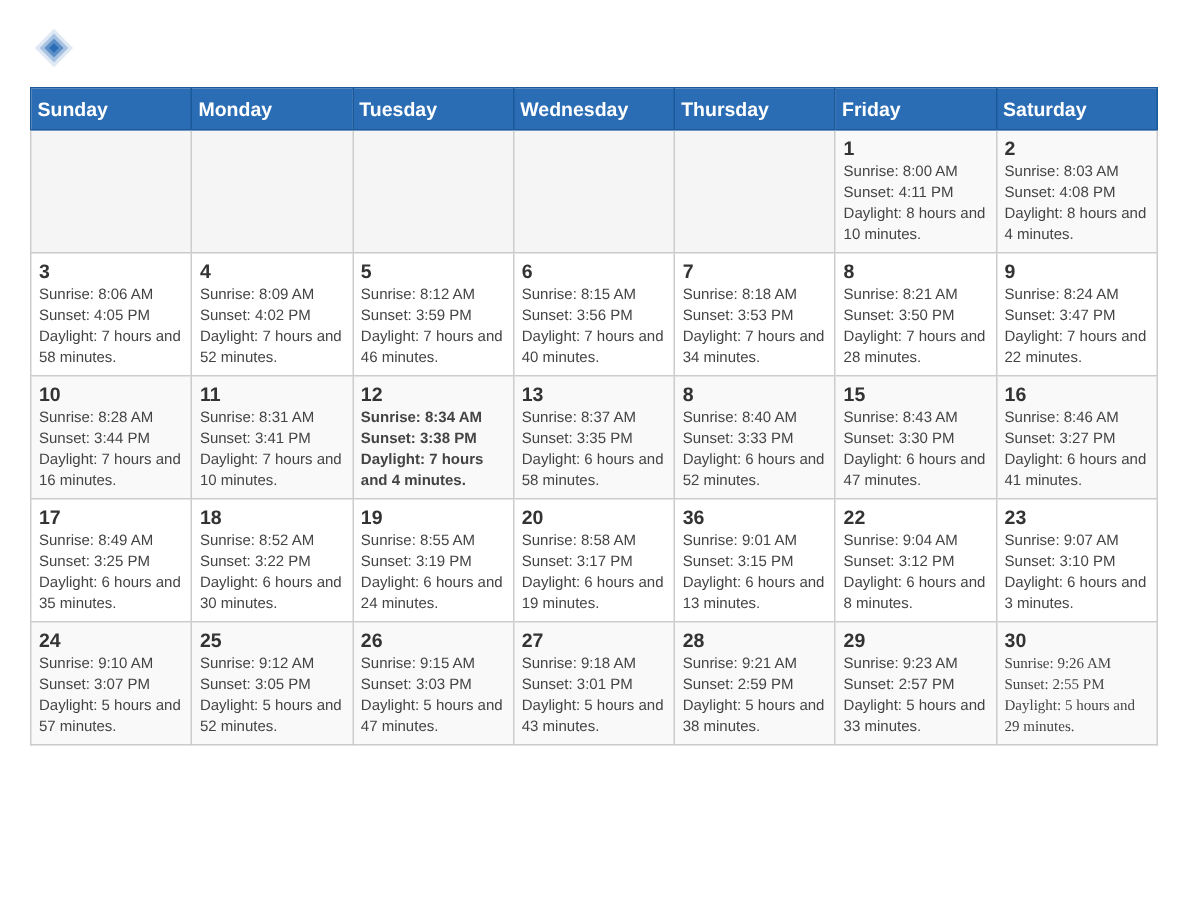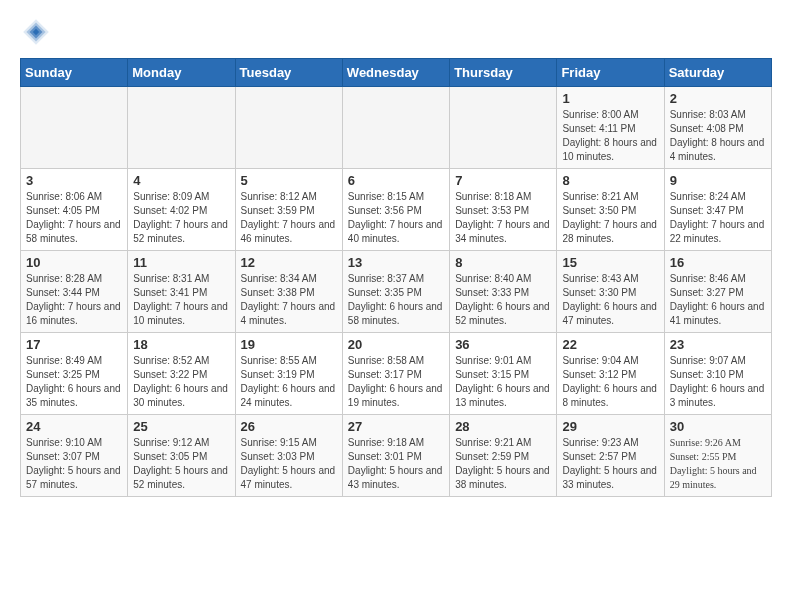--- a/index.html
+++ b/index.html
@@ -202,21 +202,21 @@
 Daylight: 7 hours and 16 minutes.</div>
         </td>
         <td>
           <span class="day-num">11</span>
           <div class="day-info" style="white-space: pre-line;">Sunrise: 8:31 AM
 Sunset: 3:41 PM
 Daylight: 7 hours and 10 minutes.</div>
         </td>
         <td>
           <span class="day-num">12</span>
-          <div class="day-info" style="white-space: pre-line;">Sunrise: 8:34 AM
+          <div class="day-info" style="white-space: pre-line; font-weight: bold;">Sunrise: 8:34 AM
 Sunset: 3:38 PM
 Daylight: 7 hours and 4 minutes.</div>
         </td>
         <td>
           <span class="day-num">13</span>
           <div class="day-info" style="white-space: pre-line;">Sunrise: 8:37 AM
 Sunset: 3:35 PM
 Daylight: 6 hours and 58 minutes.</div>
         </td>
         <td>

